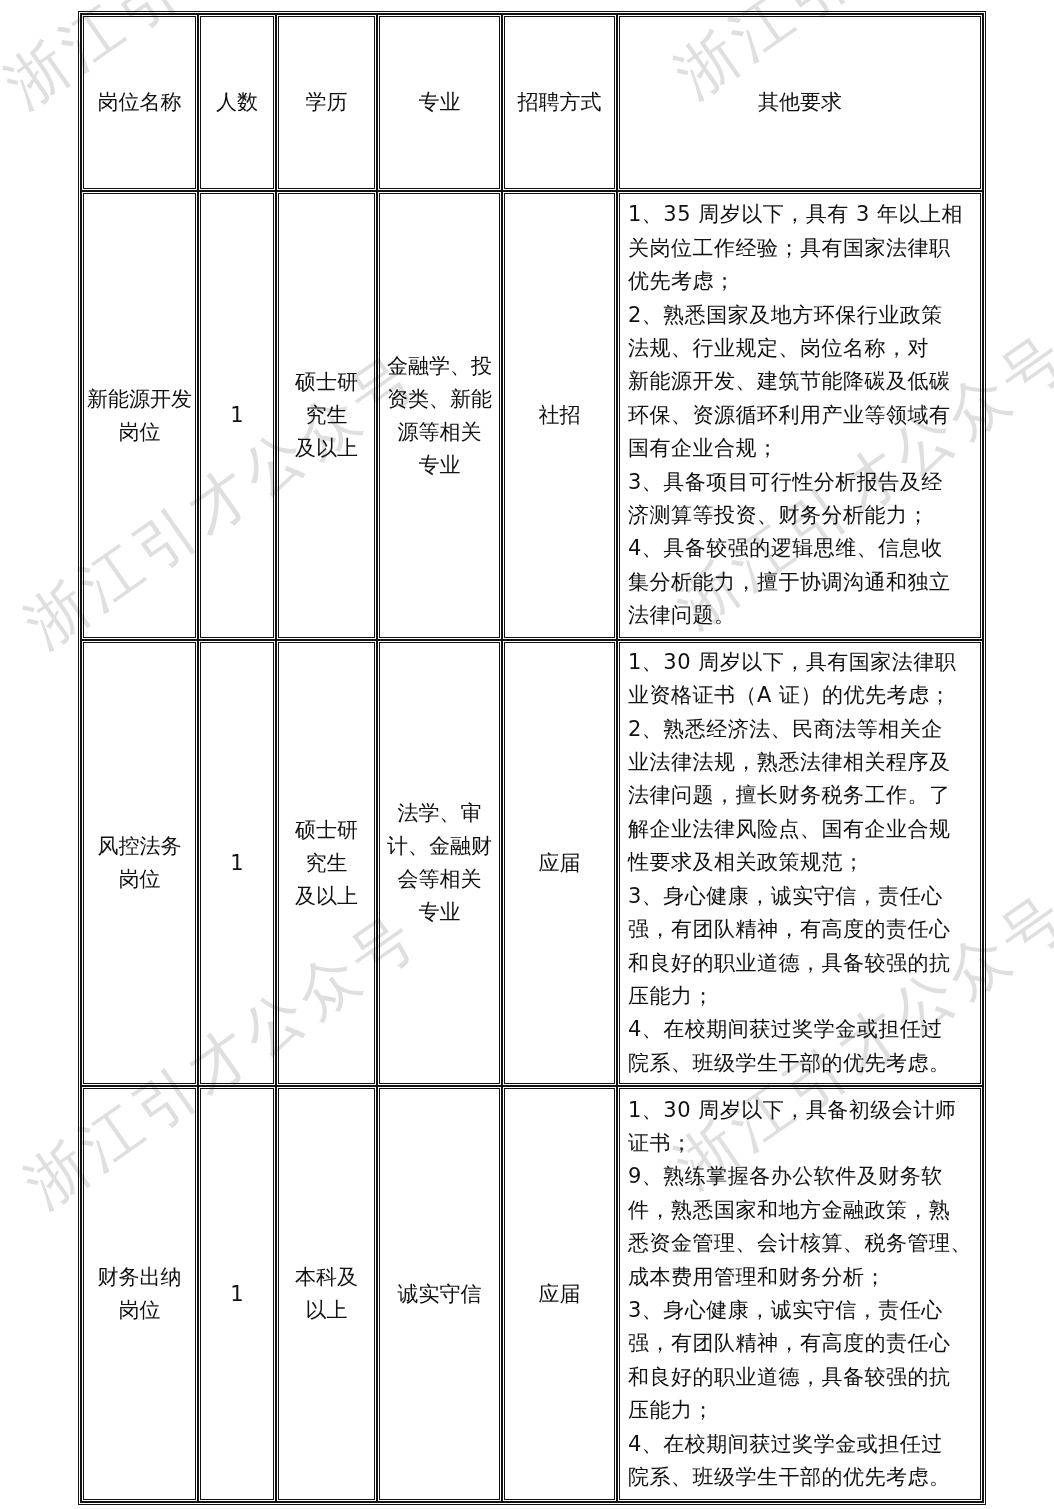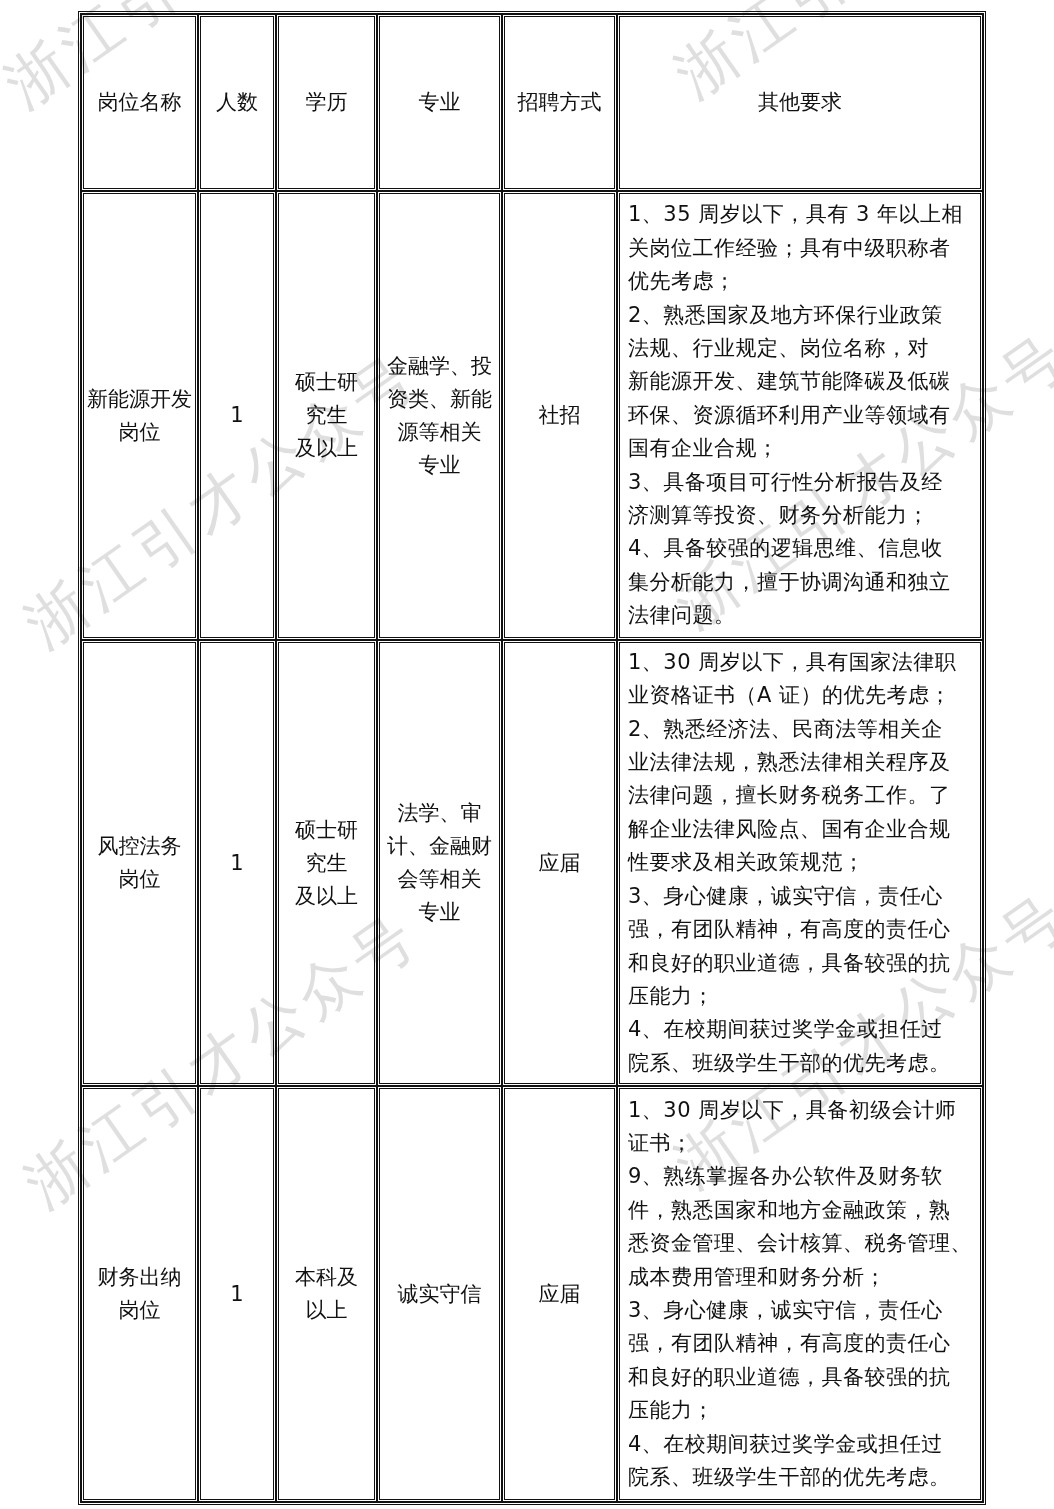--- a/index.html
+++ b/index.html
@@ -76,21 +76,21 @@
       </td>
       <td>
         <span class="cell-text">金融学、投</span>
         <span class="cell-text">资类、新能</span>
         <span class="cell-text">源等相关</span>
         <span class="cell-text">专业</span>
       </td>
       <td>社招</td>
       <td class="req">
         <span class="req-line">1、35 周岁以下，具有 3 年以上相</span>
-        <span class="req-line">关岗位工作经验；具有中级职称者</span>
+        <span class="req-line">关岗位工作经验；具有国家法律职</span>
         <span class="req-line">优先考虑；</span>
         <span class="req-line">2、熟悉国家及地方环保行业政策</span>
         <span class="req-line">法规、行业规定、岗位名称，对</span>
         <span class="req-line">新能源开发、建筑节能降碳及低碳</span>
         <span class="req-line">环保、资源循环利用产业等领域有</span>
         <span class="req-line">国有企业合规；</span>
         <span class="req-line">3、具备项目可行性分析报告及经</span>
         <span class="req-line">济测算等投资、财务分析能力；</span>
         <span class="req-line">4、具备较强的逻辑思维、信息收</span>
         <span class="req-line">集分析能力，擅于协调沟通和独立</span>

